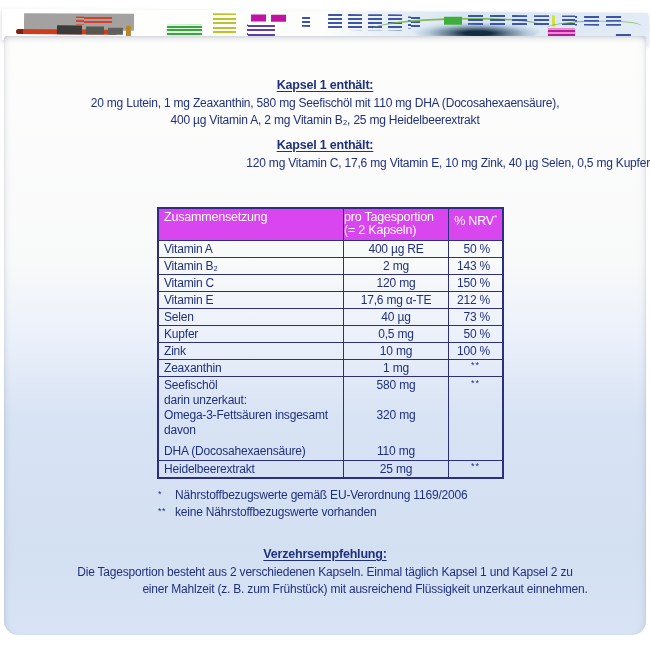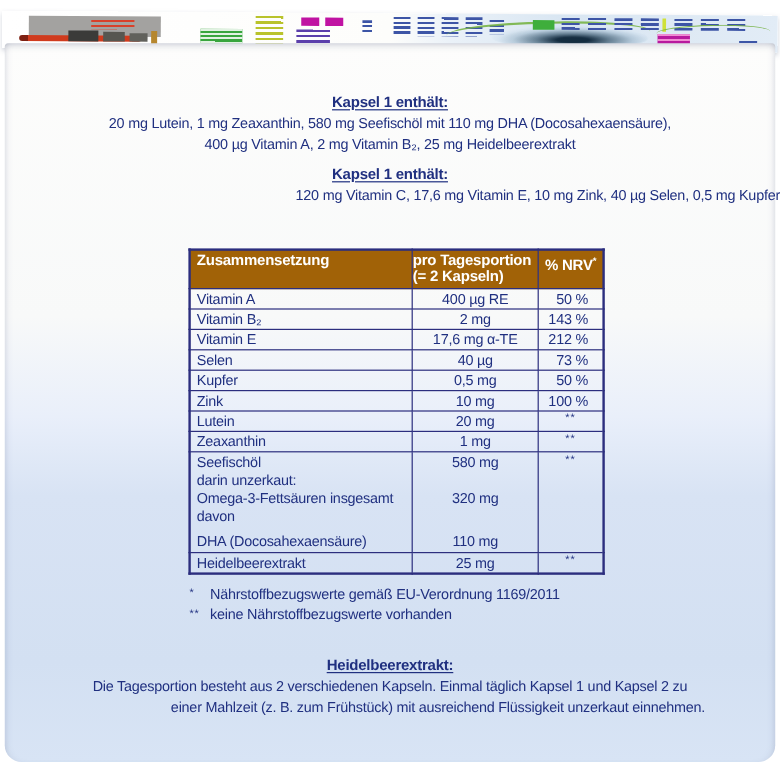--- a/index.html
+++ b/index.html
@@ -26,21 +26,21 @@
                        inset 5px 0 7px -6px rgba(90,100,130,.30),
                        inset -5px 0 7px -6px rgba(90,100,130,.30);}
   
   .txt{position:absolute;left:0;width:650px;text-align:center;font-size:12px;letter-spacing:-0.2px;line-height:17px;}
   .uhead{font-weight:700;font-size:12.5px;text-decoration:underline;text-underline-offset:2px;}
   
   .tbl-wrap{position:absolute;left:157px;top:207px;}
   table.nut{border-collapse:collapse;table-layout:fixed;width:337px;font-size:12px;letter-spacing:-0.2px;}
   table.nut td,table.nut th{border:1.5px solid #2c2e7e;}
   table.nut{border:2px solid #2c2e7e;}
-  th{background:#a16207;color:#ffffff;font-weight:700;font-size:12.5px;vertical-align:top;padding:2px 0 3px 0;line-height:13px;}
+  th{background:#d946ef;color:#ffffff;font-weight:400;font-size:12.5px;vertical-align:top;padding:2px 0 3px 0;line-height:13px;}
   th.c1{width:179px;text-align:left;padding-left:5px;}
   th.c2{width:104px;text-align:left;}
   th.c3{width:53px;text-align:center;}
   .hsup{font-size:8px;vertical-align:super;}
   tr.r td{height:16px;line-height:15px;padding:0;}
   td.lab{text-align:left;padding-left:5px !important;}
   td.val{text-align:center;}
   td.nrv{text-align:right;padding-right:12px !important;}
   td.nrvstar{text-align:center;}
   .starmark{font-size:9px;letter-spacing:1px;position:relative;top:-3px;}
@@ -127,43 +127,43 @@
             <td class="lab">Vitamin A</td>
             <td class="val">400 µg RE</td>
             <td class="nrv">50 %</td>
           </tr>
         <tr class="r">
             <td class="lab">Vitamin B₂</td>
             <td class="val">2 mg</td>
             <td class="nrv">143 %</td>
           </tr>
         <tr class="r">
+            <td class="lab">Vitamin C</td>
+            <td class="val">120 mg</td>
+            <td class="nrv">150 %</td>
+          </tr>
+        <tr class="r">
             <td class="lab">Vitamin E</td>
             <td class="val">17,6 mg α-TE</td>
             <td class="nrv">212 %</td>
           </tr>
         <tr class="r">
             <td class="lab">Selen</td>
             <td class="val">40 µg</td>
             <td class="nrv">73 %</td>
           </tr>
         <tr class="r">
             <td class="lab">Kupfer</td>
             <td class="val">0,5 mg</td>
             <td class="nrv">50 %</td>
           </tr>
         <tr class="r">
             <td class="lab">Zink</td>
             <td class="val">10 mg</td>
             <td class="nrv">100 %</td>
-          </tr>
-        <tr class="r">
-            <td class="lab">Lutein</td>
-            <td class="val">20 mg</td>
-            <td class="nrvstar"><span class="starmark">**</span></td>
           </tr>
         <tr class="r">
             <td class="lab">Zeaxanthin</td>
             <td class="val">1 mg</td>
             <td class="nrvstar"><span class="starmark">**</span></td>
           </tr>
         <tr class="multi">
           <td class="lab">
             <div class="fl">Seefischöl</div>
             <div class="fl">darin unzerkaut:</div>
@@ -185,25 +185,25 @@
             <td class="val">25 mg</td>
             <td class="nrvstar"><span class="starmark">**</span></td>
           </tr>
       </tbody>
     </table>
   </div>
 
   <div class="fns">
     <div class="fn">
         <span class="mark">*</span>
-        <span class="txt2">Nährstoffbezugswerte gemäß EU-Verordnung 1169/2011</span>
+        <span class="txt2">Nährstoffbezugswerte gemäß EU-Verordnung 1169/2006</span>
       </div>
     <div class="fn">
         <span class="mark">**</span>
         <span class="txt2">keine Nährstoffbezugswerte vorhanden</span>
       </div>
   </div>
 
-  <div class="txt dos-h uhead">Heidelbeerextrakt:</div>
+  <div class="txt dos-h uhead">Verzehrsempfehlung:</div>
   <div class="txt dos-l1">Die Tagesportion besteht aus 2 verschiedenen Kapseln. Einmal täglich Kapsel 1 und Kapsel 2 zu</div>
   <div class="txt dos-l2">einer Mahlzeit (z. B. zum Frühstück) mit ausreichend Flüssigkeit unzerkaut einnehmen.</div>
 
 </div>
 
 </body></html>

